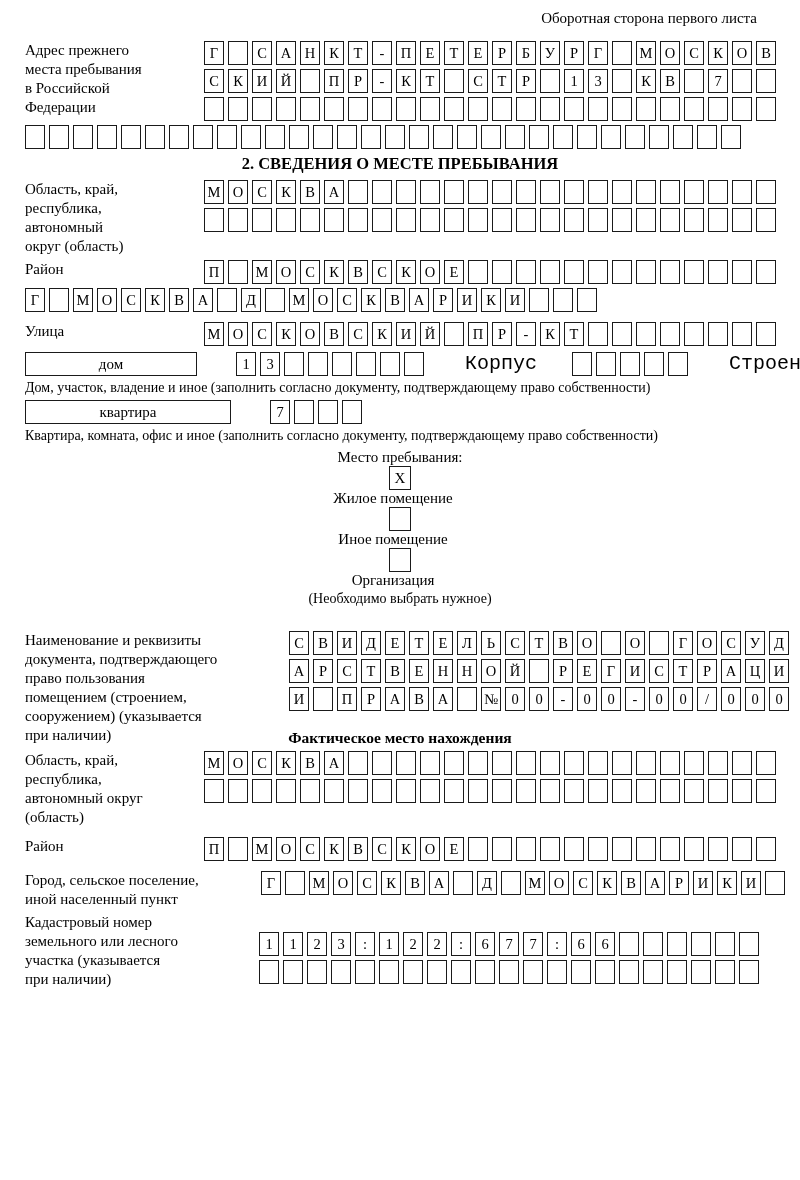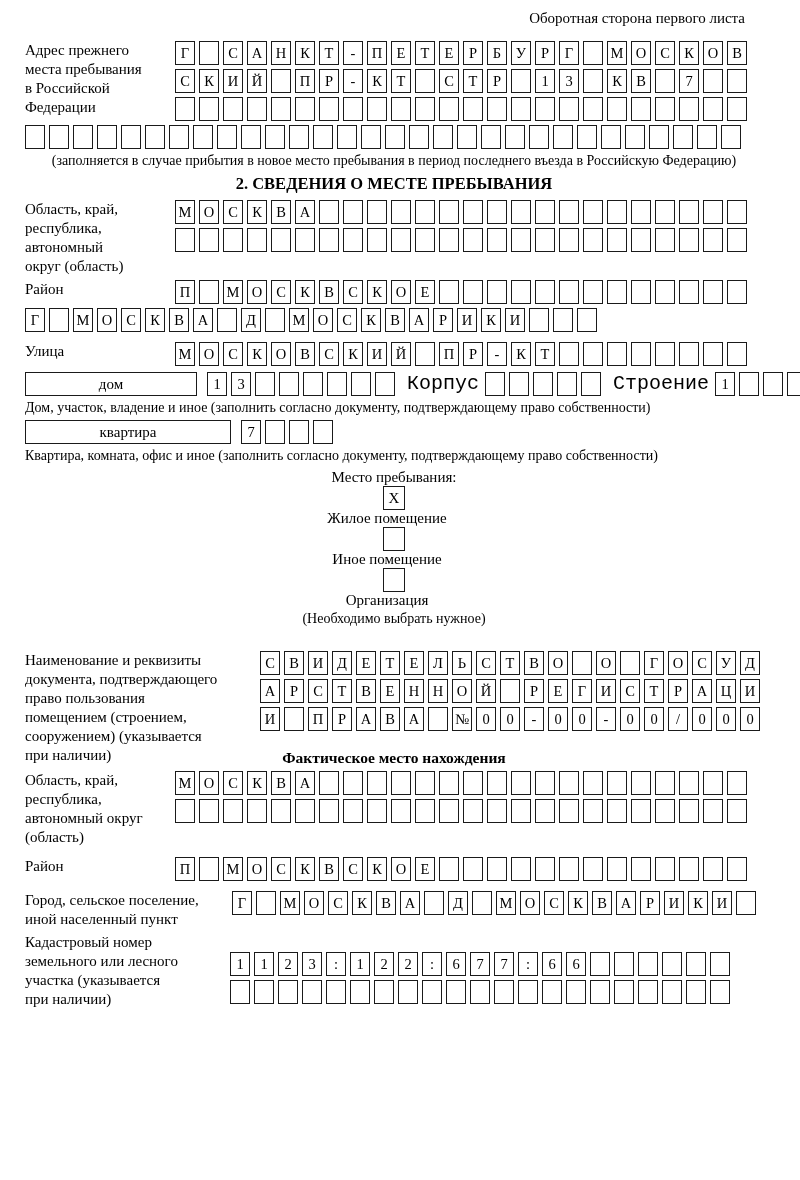--- a/index.html
+++ b/index.html
@@ -2,25 +2,25 @@
 <html><head>
 <meta charset="utf-8">
 <style>
   * { margin:0; padding:0; box-sizing:border-box; }
   html,body { background:#fff; }
   body {
     width:800px; height:1180px;
     font-family:"Liberation Serif", serif;
     color:#000;
   }
-  .page { width:800px; height:1180px; padding:10px 37px 6px 25px; overflow:hidden; position:relative; }
+  .page { width:800px; height:1180px; padding:10px 25px 6px 25px; overflow:hidden; position:relative; }
 
   .header-note { text-align:right; font-size:15px; margin-bottom:14px; padding-right:18px; }
 
-  .fblock { display:flex; align-items:flex-start; }
+  .fblock { display:flex; align-items:flex-start;gap:29px; }
   .flabel { font-size:15px; line-height:19px; white-space:pre-line; flex-shrink:0; }
   .w150 { width:150px; }
   .w207 { width:207px; }
   .w235 { width:235px; }
   .w205 { width:205px; }
 
   .cellcol { display:flex; flex-direction:column; gap:4px; }
   .cellrow { display:flex; }
   .cell {
     width:20px; height:24px; border:1.5px solid #1a1a1a; margin-right:4px;
@@ -178,21 +178,20 @@
       <span class="cell"></span>
       <span class="cell"></span>
       <span class="cell"></span>
       <span class="cell"></span>
       <span class="cell"></span>
       <span class="cell"></span>
       <span class="cell"></span>
       <span class="cell"></span>
       <span class="cell"></span>
     </div>
-  <div class="note center">(заполняется в случае прибытия в новое место пребывания в период последнего въезда в Российскую Федерацию)</div>
 
   <div class="heading2">2. СВЕДЕНИЯ О МЕСТЕ ПРЕБЫВАНИЯ</div>
 
   <div class="fblock mt6">
     <div class="flabel w150">Область, край,
 республика,
 автономный
 округ (область)</div>
     <div class="cellcol">
       <div class="cellrow">

